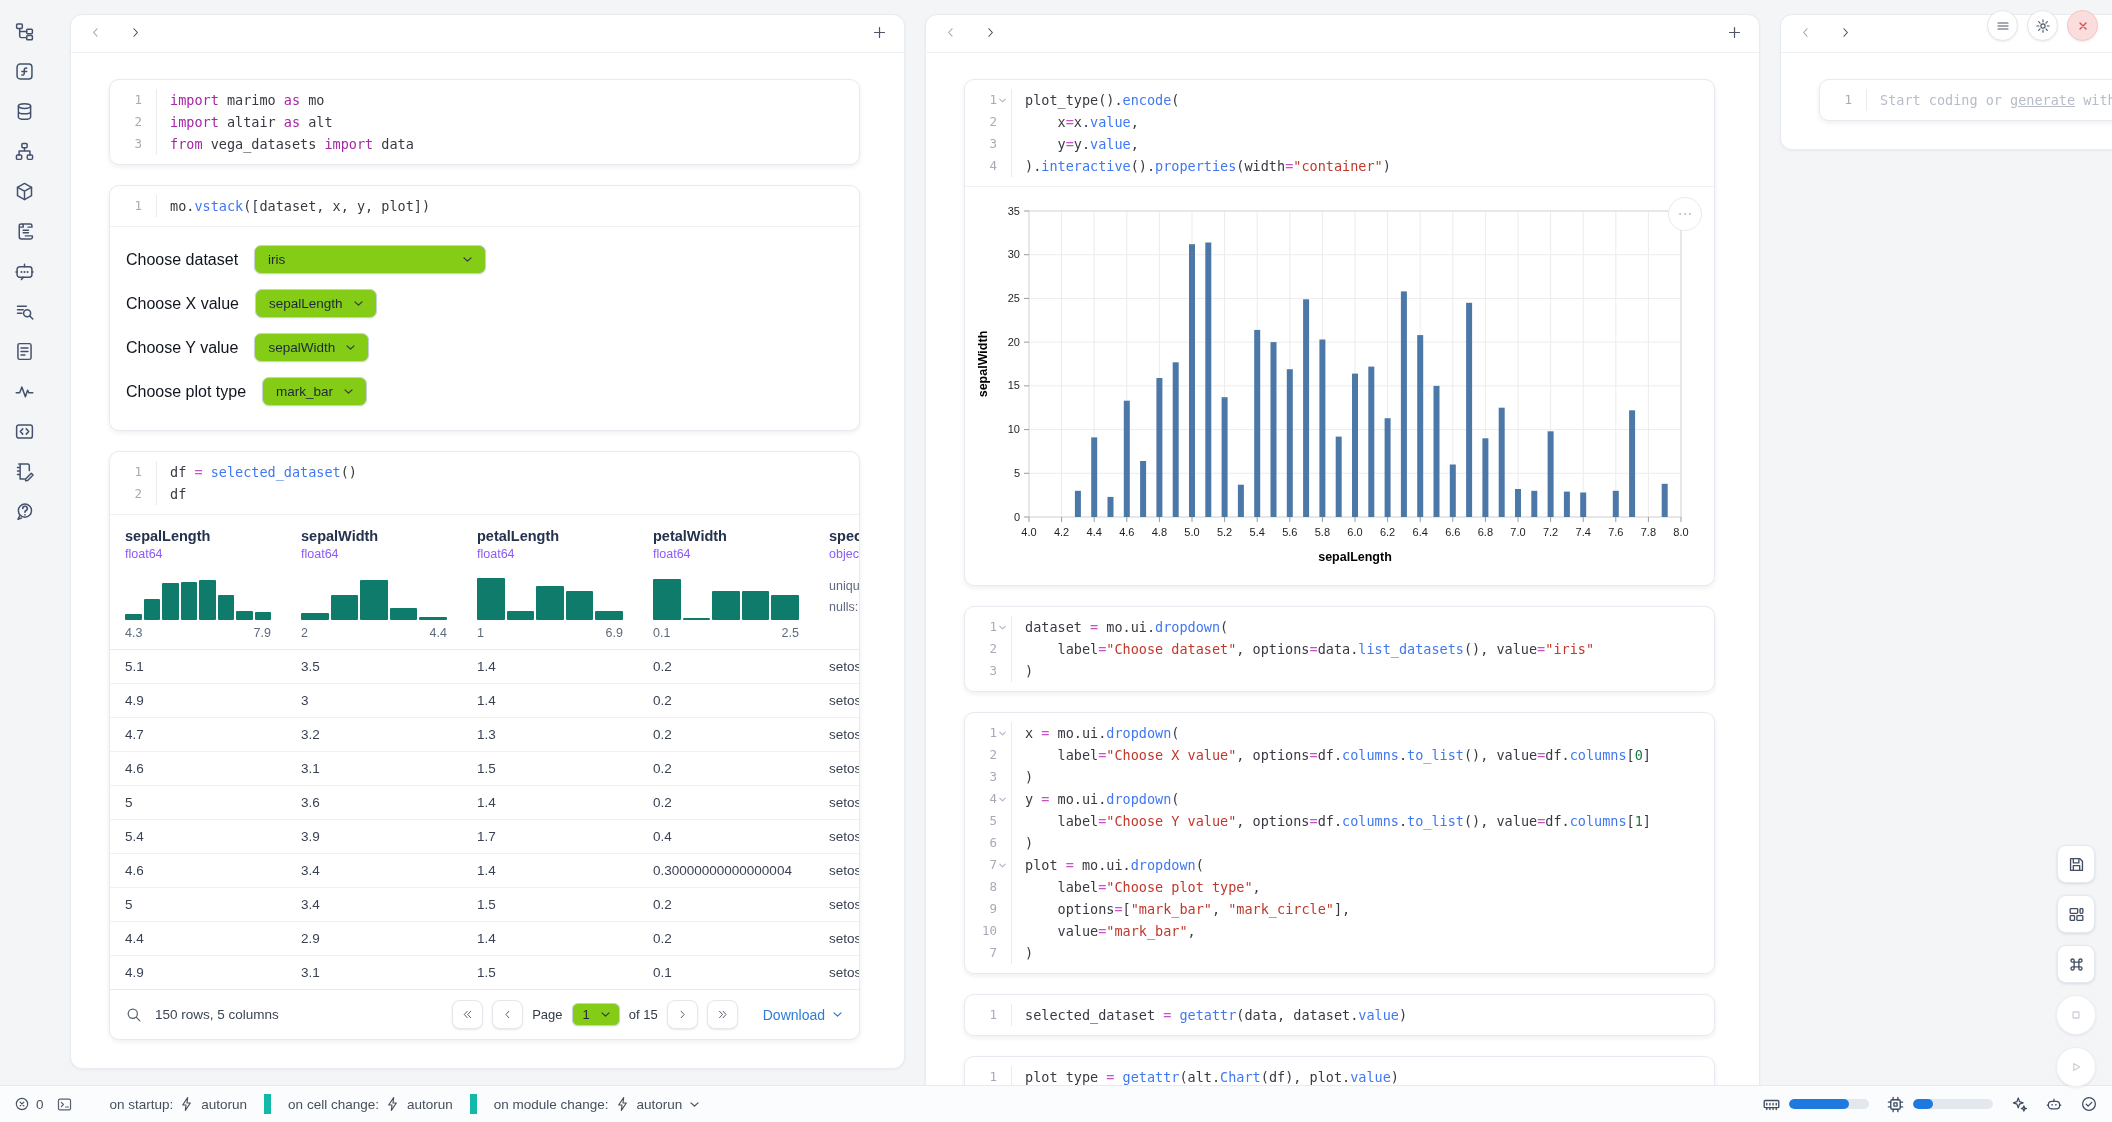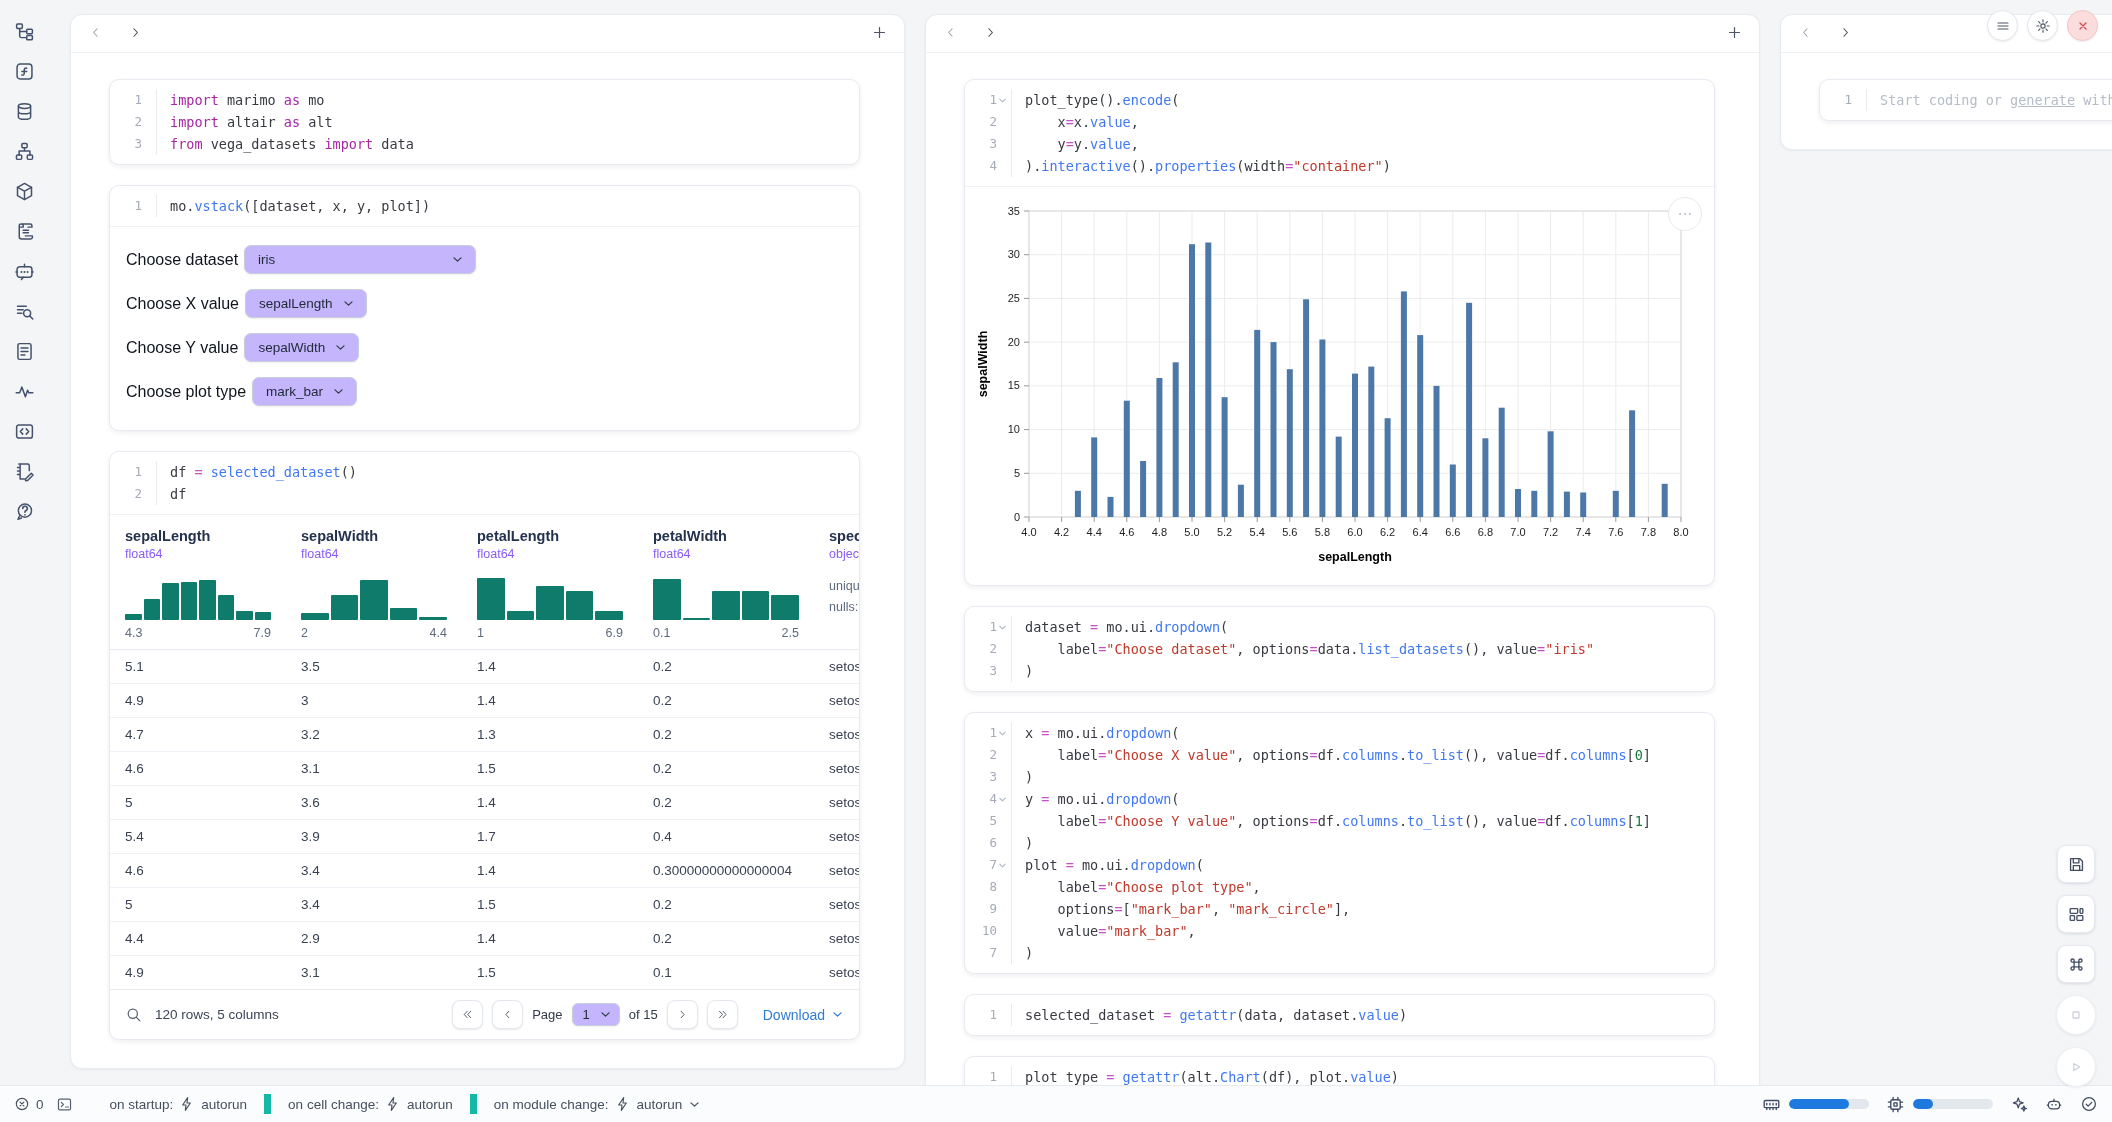--- a/index.html
+++ b/index.html
@@ -39,23 +39,23 @@
   .tk-pl { color:#383a42; }
   .tk-kw { color:var(--kw); }
   .tk-fn { color:var(--fn); }
   .tk-str { color:var(--str); }
   .tk-op { color:var(--op); }
   .tk-num { color:var(--num); }
   .output { border-top:1px solid #eef1f5; }
 
   
   .controls { padding:18px 18px 24px 16px; display:flex; flex-direction:column; gap:15px; }
-  .ctl-row { display:flex; align-items:center; gap:6px; }
+  .ctl-row { display:flex; align-items:center; gap:16px; }
   .ctl-label { font-size:16px; color:#10151f; }
-  .select { display:inline-flex; align-items:center; gap:9px; border:1px solid #c7cfda; border-radius:7px; background:#c4b5fd; box-shadow:0 1px 2px rgba(16,24,40,.07); padding:6px 11px 6px 13px; font-size:13.5px; color:#1f2937; cursor:pointer; }
+  .select { display:inline-flex; align-items:center; gap:9px; border:1px solid #c7cfda; border-radius:7px; background:#84cc16; box-shadow:0 1px 2px rgba(16,24,40,.07); padding:6px 11px 6px 13px; font-size:13.5px; color:#1f2937; cursor:pointer; }
   .select.wide { width:232px; justify-content:space-between; }
   .sel-chev { width:13px; height:13px; color:#333c4a; flex:none; }
   .select.mini { padding:3px 7px 3px 10px; font-size:13px; border-radius:6px; }
 
   
   .dftable { overflow:hidden; }
   .thead { display:flex; border-bottom:1px solid #e8ebf1; }
   .th { width:176px; flex:none; padding:13px 15px 9px; }
   .cname { font-size:14.5px; font-weight:bold; color:#24324e; }
   .cdtype { font-size:12.5px; color:#8b5cf6; margin-top:3px; }
@@ -520,21 +520,21 @@
               </div>
             <div class="tfoot">
               <button class="icon-btn">
                   <span class="icon">
                     <svg viewBox="0 0 24 24" fill="none" stroke="currentColor" stroke-width="1.7" stroke-linecap="round" stroke-linejoin="round">
                       <circle cx="11" cy="11" r="6.5"></circle>
                       <path d="M15.8 15.8L21 21"></path>
                     </svg>
                   </span>
                 </button>
-              <span class="tsummary">120 rows, 5 columns</span>
+              <span class="tsummary">150 rows, 5 columns</span>
               <div class="pager">
                 <button class="pg-btn">
                     <span class="icon">
                       <svg viewBox="0 0 24 24" fill="none" stroke="currentColor" stroke-width="1.7" stroke-linecap="round" stroke-linejoin="round">
                         <path d="M11.5 6L6 12l5.5 6M18 6l-5.5 6 5.5 6"></path>
                       </svg>
                     </span>
                   </button>
                 <button class="pg-btn">
                     <span class="icon">

